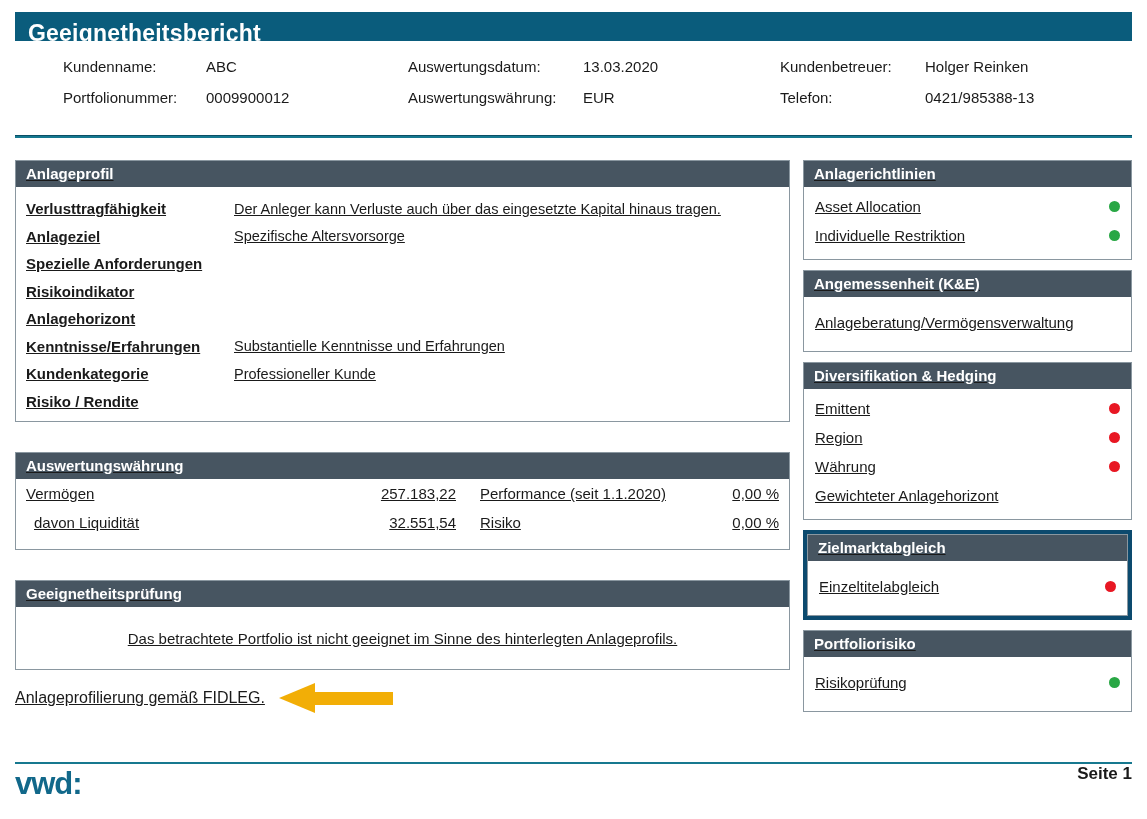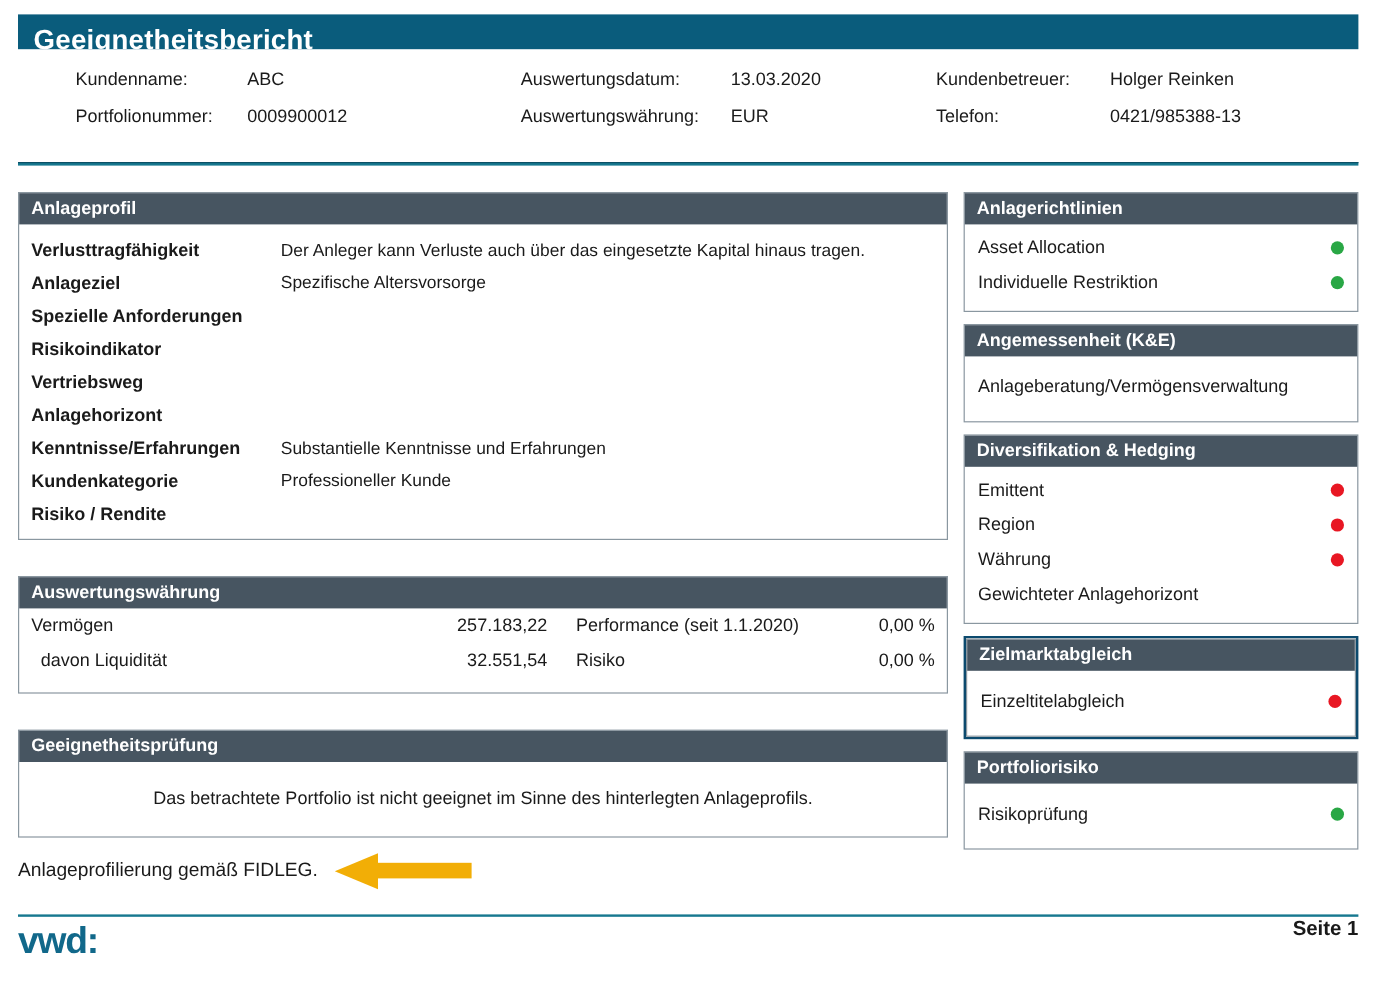--- a/index.html
+++ b/index.html
@@ -18,27 +18,27 @@
   }
 
   
   .info { display:flex; margin-top:10px; }
   .info-col { display:flex; flex-direction:column; }
   .info-col.c1 { width:393px; }
   .info-col.c2 { width:372px; }
   .info-col.c3 { flex:1; }
   .info-row { display:flex; height:31px; align-items:center; }
   .c1 .info-label { width:143px;margin-left:48px; }
-  .c2 .info-label { width:175px;margin-left:26px; }
+  .c2 .info-label { width:175px; }
   .c3 .info-label { width:145px; }
 
   .top-divider { margin-top:22px; height:3px; background:#16788f; border-top:1px solid #0b4f66; }
 
   
-  .main { display:flex; gap:13px; margin-top:22px; }
+  .main { display:flex; gap:13px; margin-top:22px;text-decoration:underline; }
   .col-left { width:775px; }
   .col-right { flex:1; }
 
   .panel { border:1px solid #8a97a0; background:#fff; }
   .panel-header {
     background:#475561; color:#fff; font-weight:bold; font-size:15px;
     padding:4px 10px; line-height:18px;
   }
 
   
@@ -76,21 +76,21 @@
   .col-right .panel { margin-bottom:10px; }
   .sp-body { padding:5px 0 9px 0; }
   .sp-item { display:flex; align-items:center; height:29px; padding:0 11px;gap:24px; }
   .sp-item-single { height:40px; }
   .sp-label { flex:1; font-size:15px; }
   .dot { width:11px; height:11px; border-radius:50%; flex-shrink:0; }
   .status-green { background:#29a745; }
   .status-red   { background:#e81723; }
   .status-none  { visibility:hidden; }
 
-  .highlight-wrap { border:2px solid #0c4a6e; margin-bottom:10px; }
+  .highlight-wrap { border:4px solid #0c4a6e; margin-bottom:10px; }
   .highlight-wrap .panel { margin-bottom:0; border:1px solid #8a97a0; }
 
   
   .footer { position:absolute; left:15px; right:15px; top:762px; }
   .footer-line { height:2px; background:#16788f; }
   .footer-inner { display:flex; justify-content:space-between; align-items:flex-start; }
   .logo { color:#11688a; font-weight:bold; font-size:31px; letter-spacing:-1px; margin-top:2px; }
   .page-label { font-size:17px; margin-top:0;font-weight:bold; }
 </style>
 </head>
@@ -154,24 +154,20 @@
           </div>
           <div class="ap-row">
             <span class="ap-label">Spezielle Anforderungen</span>
             <span class="ap-value"></span>
           </div>
           <div class="ap-row">
             <span class="ap-label">Risikoindikator</span>
             <span class="ap-value"></span>
           </div>
           <div class="ap-row">
-            <span class="ap-label">Vertriebsweg</span>
-            <span class="ap-value"></span>
-          </div>
-          <div class="ap-row">
             <span class="ap-label">Anlagehorizont</span>
             <span class="ap-value"></span>
           </div>
           <div class="ap-row">
             <span class="ap-label">Kenntnisse/Erfahrungen</span>
             <span class="ap-value">Substantielle Kenntnisse und Erfahrungen</span>
           </div>
           <div class="ap-row">
             <span class="ap-label">Kundenkategorie</span>
             <span class="ap-value">Professioneller Kunde</span>

